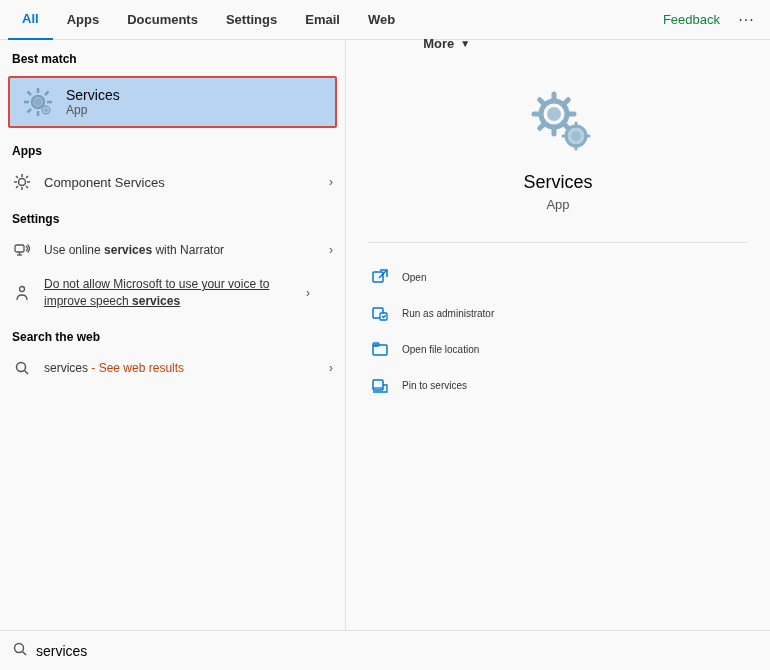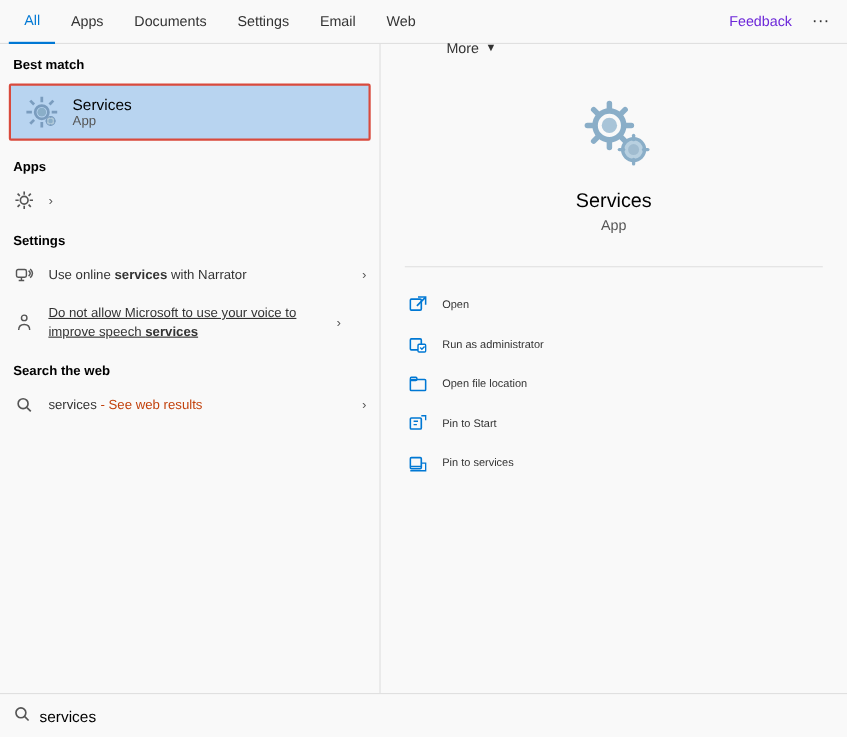--- a/index.html
+++ b/index.html
@@ -16,35 +16,36 @@
     }
     .nav-tab {
       padding: 0 14px;
       height: 40px;
       display: flex;
       align-items: center;
       font-size: 13px;
       cursor: pointer;
       color: #333;
       position: relative;
+      font-weight: bold;
     }
     .nav-tab.active {
       color: #0078d4;
       border-bottom: 2px solid #0078d4;
     }
     .nav-more {
       display: flex;
       align-items: center;
       gap: 3px;
       margin-top: 47px;
     }
     .nav-feedback {
       margin-left: auto;
       font-size: 13px;
-      color: #6d28d9;
+      color: #15803d;
       padding: 0 10px;
       cursor: pointer;
     }
     .nav-dots {
       padding: 0 8px;
       font-size: 16px;
       cursor: pointer;
       color: #333;
     }
 
@@ -248,20 +249,21 @@
             <line x1="9" y1="14" x2="9" y2="17"></line>
             <line x1="1" y1="9" x2="4" y2="9"></line>
             <line x1="14" y1="9" x2="17" y2="9"></line>
             <line x1="3" y1="3" x2="5" y2="5"></line>
             <line x1="13" y1="13" x2="15" y2="15"></line>
             <line x1="15" y1="3" x2="13" y2="5"></line>
             <line x1="5" y1="13" x2="3" y2="15"></line>
           </g>
         </svg>
       </div>
+      <span class="list-item-text">Component Services</span>
       <span class="list-item-chevron">›</span>
     </div>
 
     <div class="section-label">Settings</div>
     <div class="list-item">
       <div class="list-item-icon">
         <svg width="18" height="18" viewBox="0 0 18 18">
           <rect x="2" y="4" width="9" height="7" rx="1.5" fill="none" stroke="#555" stroke-width="1.3"></rect>
           <line x1="6.5" y1="11" x2="6.5" y2="14" stroke="#555" stroke-width="1.3"></line>
           <line x1="4" y1="14" x2="9" y2="14" stroke="#555" stroke-width="1.3"></line>
@@ -354,31 +356,20 @@
       <div class="action-item">
         <div class="action-icon">
           <svg width="16" height="16" viewBox="0 0 16 16">
             <rect x="1" y="4" width="14" height="10" rx="1" fill="none" stroke="#0078d4" stroke-width="1.5"></rect>
             <rect x="1" y="2" width="6" height="3" rx="1" fill="none" stroke="#0078d4" stroke-width="1.3"></rect>
           </svg>
         </div>
         <span class="action-label">Open file location</span>
       </div>
 
-      <div class="action-item">
-        <div class="action-icon">
-          <svg width="16" height="16" viewBox="0 0 16 16">
-            <rect x="1" y="3" width="10" height="10" rx="1" fill="none" stroke="#0078d4" stroke-width="1.5"></rect>
-            <line x1="4" y1="6" x2="8" y2="6" stroke="#0078d4" stroke-width="1.3"></line>
-            <line x1="4" y1="9" x2="7" y2="9" stroke="#0078d4" stroke-width="1.3"></line>
-            <polyline points="11,1 15,1 15,5" fill="none" stroke="#0078d4" stroke-width="1.3"></polyline>
-          </svg>
-        </div>
-        <span class="action-label">Pin to Start</span>
-      </div>
 
       <div class="action-item">
         <div class="action-icon">
           <svg width="16" height="16" viewBox="0 0 16 16">
             <rect x="1" y="3" width="10" height="10" rx="1" fill="none" stroke="#0078d4" stroke-width="1.5"></rect>
             <line x1="1" y1="11" x2="11" y2="11" stroke="#0078d4" stroke-width="1.3"></line>
             <polyline points="11,8 15,8 15,15 1,15" fill="none" stroke="#0078d4" stroke-width="1.3"></polyline>
           </svg>
         </div>
         <span class="action-label">Pin to services</span>

